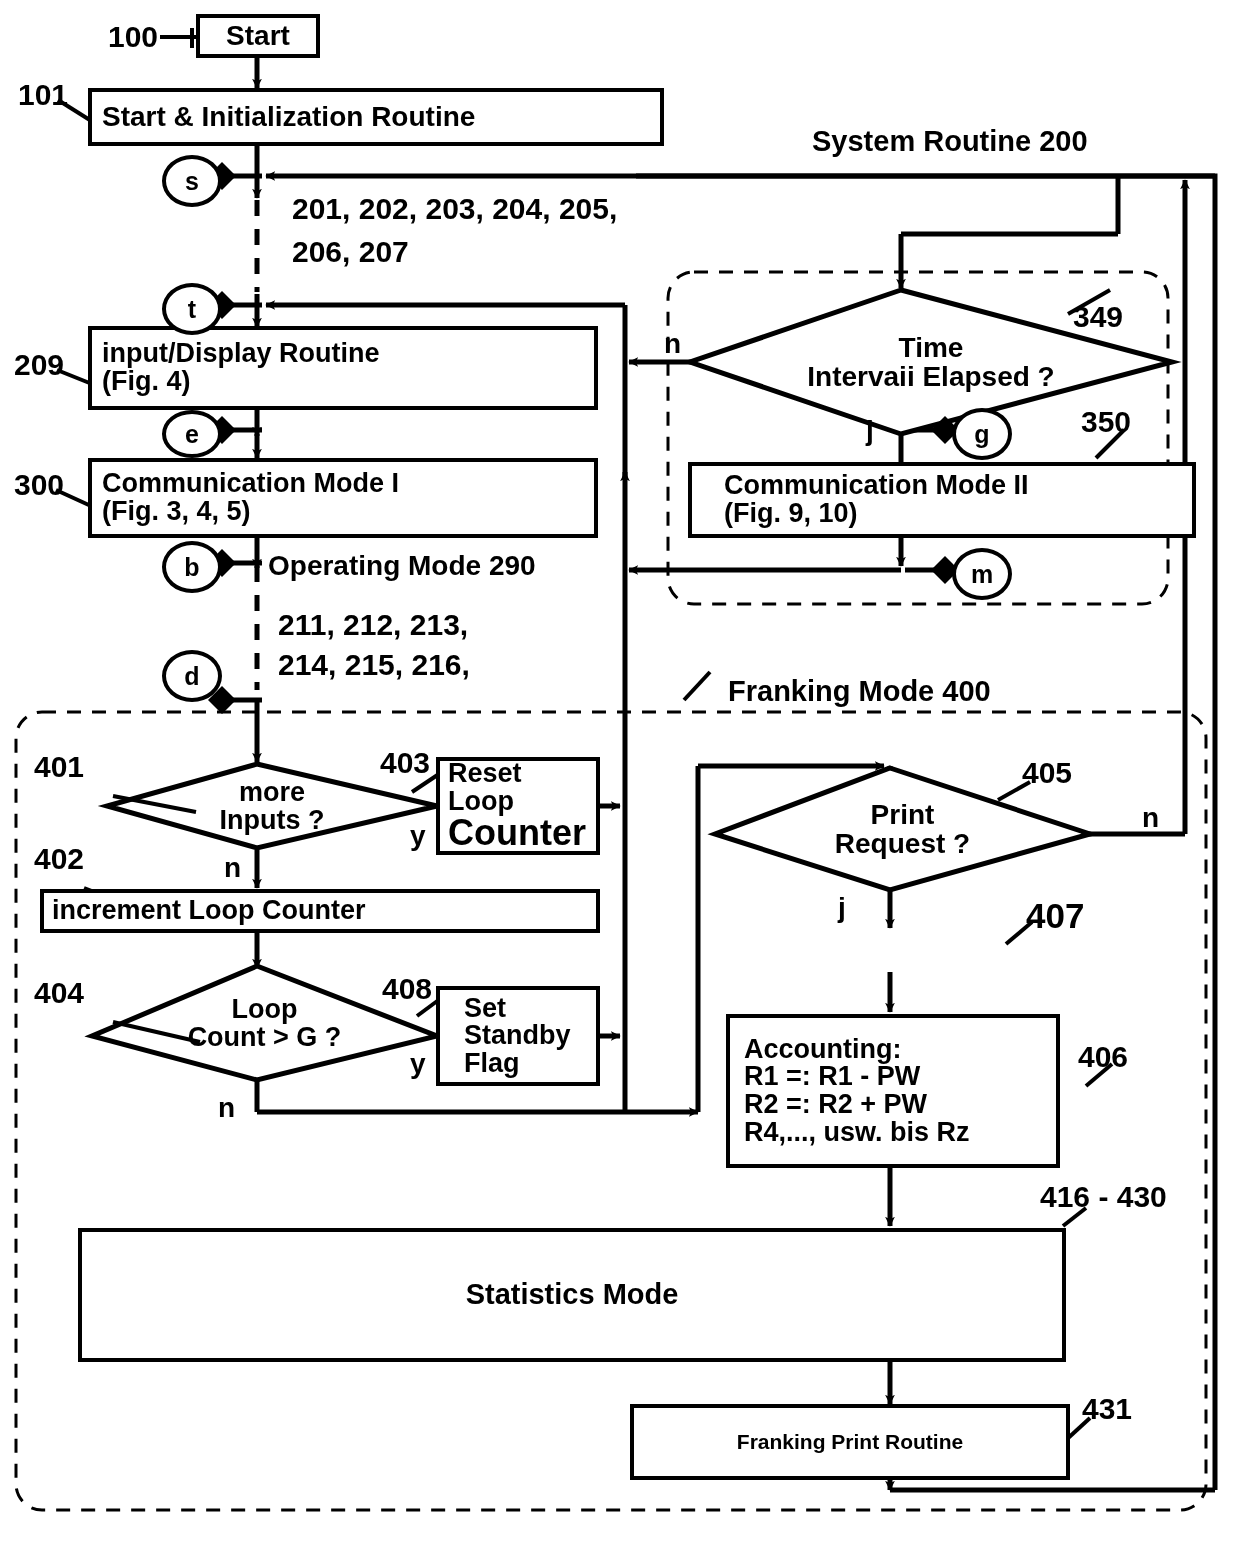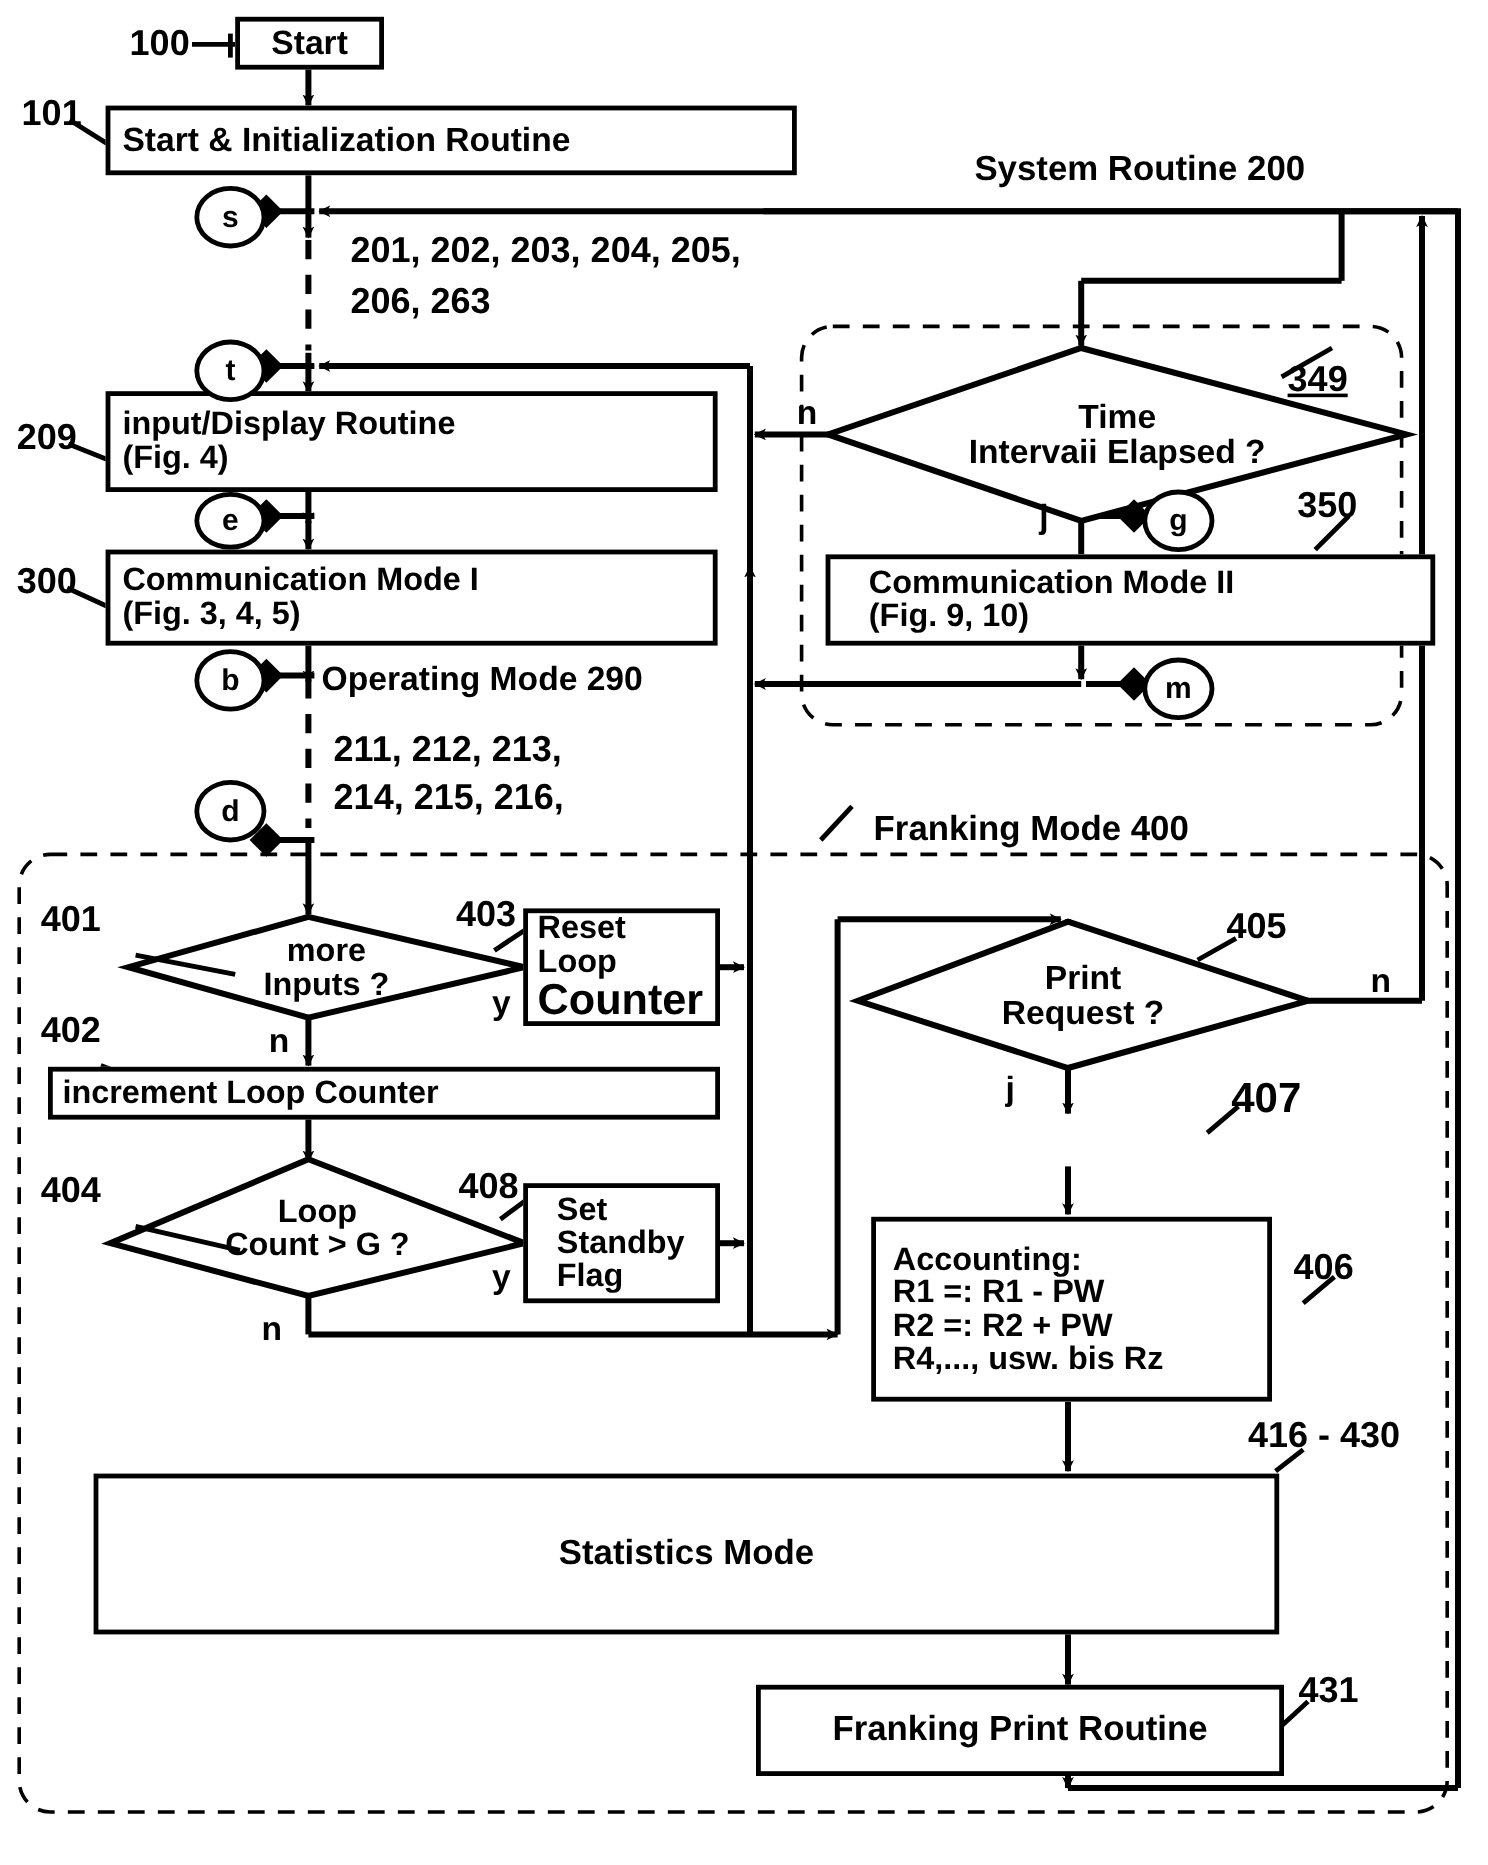--- a/index.html
+++ b/index.html
@@ -215,21 +215,21 @@
       <div style="font-size:27px;">R2 =:  R2 + PW</div>
       <div style="font-size:27px;">R4,..., usw. bis Rz</div>
     </div>
   </div>
 
   <div class="node ctr" style="left:78px;top:1228px;width:988px;height:134px;">
     <span class="txt" style="font-size:29px;">Statistics Mode</span>
   </div>
 
   <div class="node ctr" style="left:630px;top:1404px;width:440px;height:76px;">
-    <span class="txt" style="font-size:29px;">Franking Print Routine</span>
+    <span class="txt" style="font-size:21px;">Franking Print Routine</span>
   </div>
 
   <div class="dia" style="left:690px;top:290px;width:482px;height:144px;">
     <div class="dtxt">
       <div style="font-size:28px;">Time</div>
       <div style="font-size:28px;">Intervaii Elapsed ?</div>
     </div>
   </div>
 
   <div class="dia" style="left:107px;top:764px;width:330px;height:84px;">
@@ -278,35 +278,35 @@
   <div class="lbl" style="left:812px;top:125px;font-size:29px;">System Routine 200</div>
 
   <div class="lbl" style="left:728px;top:675px;font-size:29px;">Franking Mode 400</div>
 
   <div class="lbl" style="left:268px;top:550px;font-size:28px;">Operating Mode 290</div>
 
   <div class="lbl" style="left:108px;top:20px;font-size:30px;">100</div>
   <div class="lbl" style="left:18px;top:78px;font-size:30px;">101</div>
   <div class="lbl" style="left:14px;top:348px;font-size:30px;">209</div>
   <div class="lbl" style="left:14px;top:468px;font-size:30px;">300</div>
-  <div class="lbl" style="left:1073px;top:300px;font-size:30px;text-decoration:underline;">349</div>
+  <div class="lbl" style="left:1073px;top:300px;font-size:30px;">349</div>
   <div class="lbl" style="left:1081px;top:405px;font-size:30px;">350</div>
   <div class="lbl" style="left:34px;top:750px;font-size:30px;">401</div>
   <div class="lbl" style="left:34px;top:842px;font-size:30px;">402</div>
   <div class="lbl" style="left:380px;top:746px;font-size:30px;">403</div>
   <div class="lbl" style="left:34px;top:976px;font-size:30px;">404</div>
   <div class="lbl" style="left:1022px;top:756px;font-size:30px;">405</div>
   <div class="lbl" style="left:1078px;top:1040px;font-size:30px;">406</div>
   <div class="lbl" style="left:1026px;top:896px;font-size:35px;">407</div>
   <div class="lbl" style="left:382px;top:972px;font-size:30px;">408</div>
   <div class="lbl" style="left:1040px;top:1180px;font-size:30px;">416 - 430</div>
   <div class="lbl" style="left:1082px;top:1392px;font-size:30px;">431</div>
 
   <div class="lbl" style="left:292px;top:192px;font-size:30px;">201, 202, 203, 204, 205,</div>
-  <div class="lbl" style="left:292px;top:235px;font-size:30px;">206, 263</div>
+  <div class="lbl" style="left:292px;top:235px;font-size:30px;">206, 207</div>
 
   <div class="lbl" style="left:278px;top:608px;font-size:30px;">211, 212, 213,</div>
   <div class="lbl" style="left:278px;top:648px;font-size:30px;">214, 215, 216,</div>
 
   <div class="lbl" style="left:664px;top:328px;font-size:28px;">n</div>
   <div class="lbl" style="left:866px;top:415px;font-size:28px;">j</div>
   <div class="lbl" style="left:410px;top:820px;font-size:28px;">y</div>
   <div class="lbl" style="left:224px;top:852px;font-size:28px;">n</div>
   <div class="lbl" style="left:410px;top:1048px;font-size:28px;">y</div>
   <div class="lbl" style="left:218px;top:1092px;font-size:28px;">n</div>

